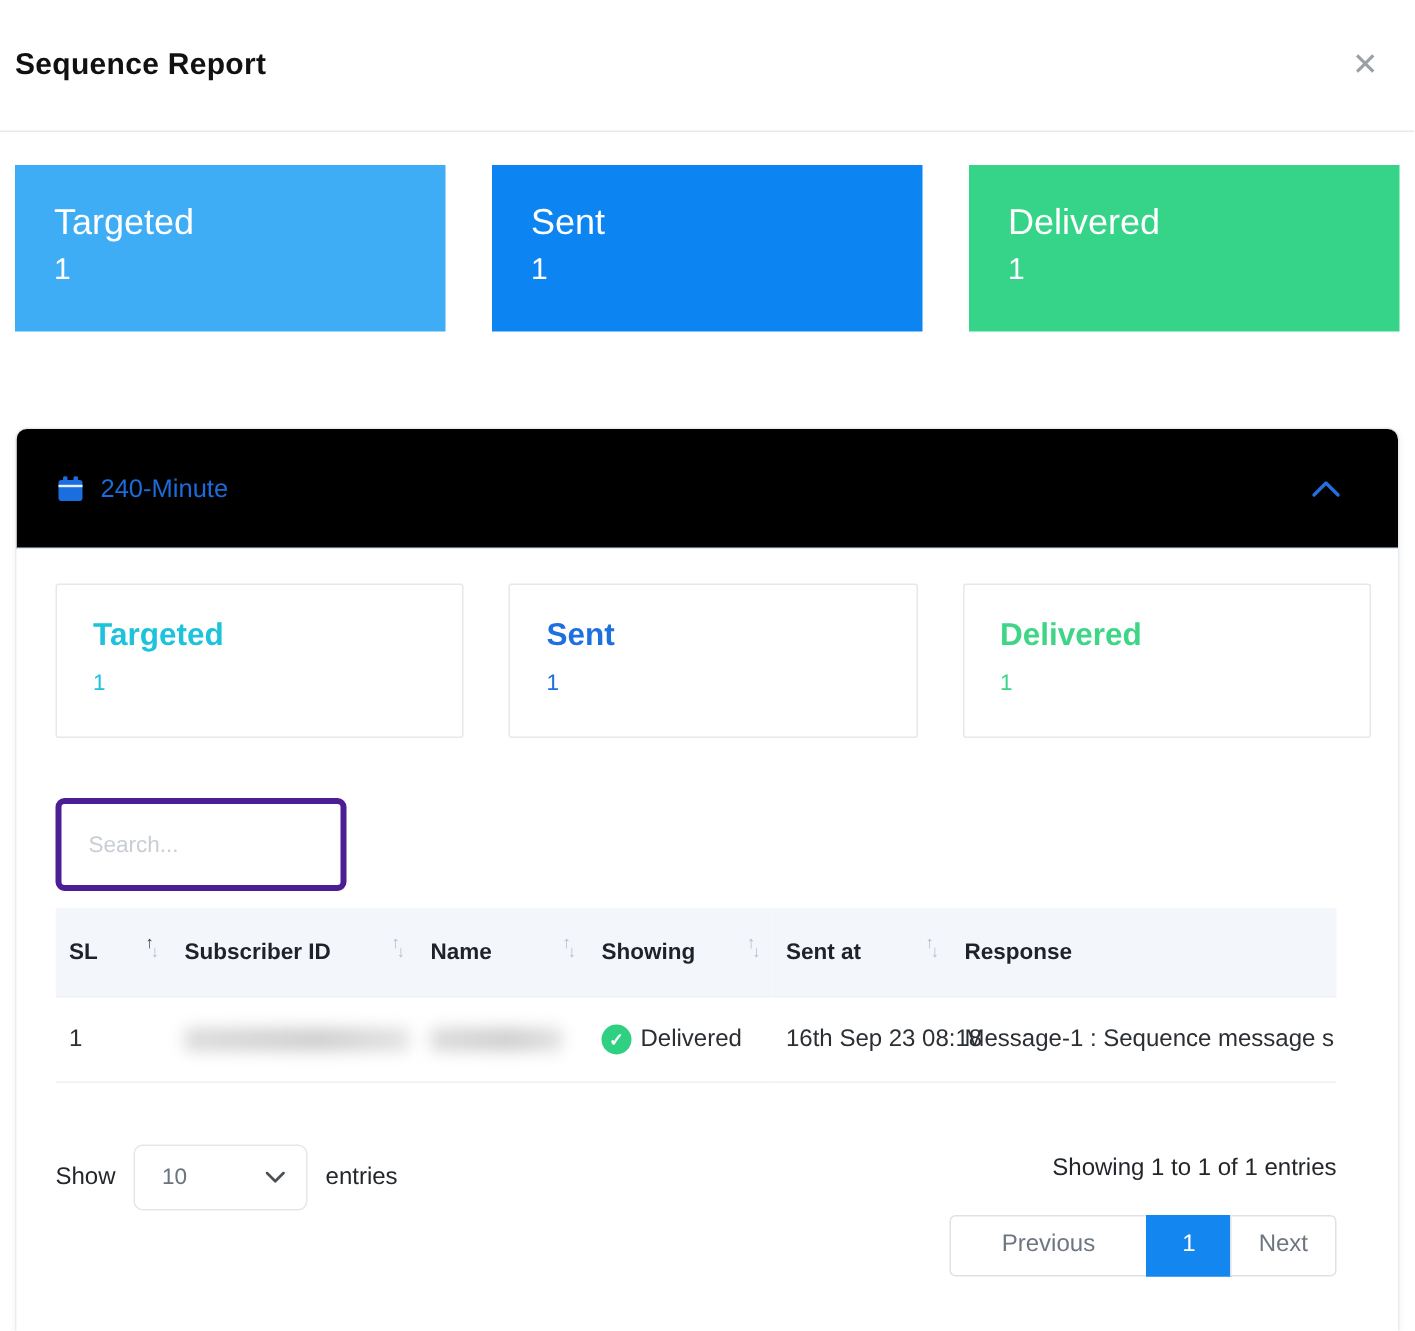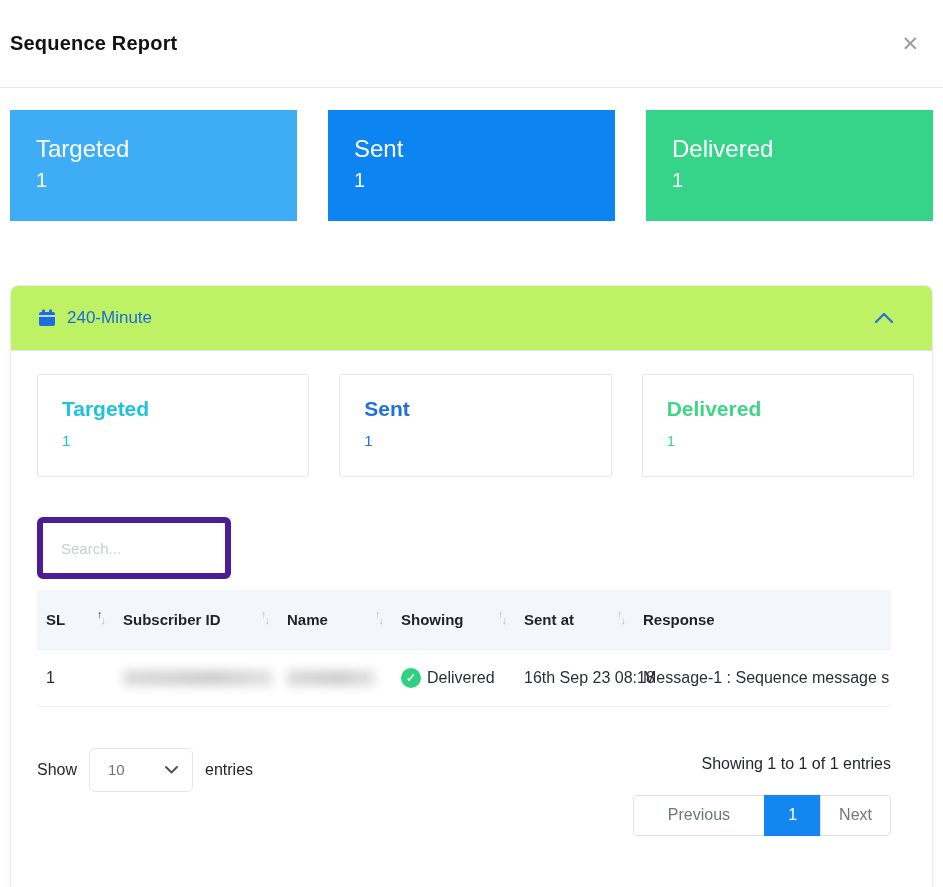--- a/index.html
+++ b/index.html
@@ -17,39 +17,39 @@
   .summary-row { display:flex; gap:31px; margin:22px 10px 0 10px; }
   .summary-card { flex:1; height:111px; padding:24px 0 0 26px; color:#fff; }
   .summary-card .lbl { font-size:24px; font-weight:400; line-height:1.25; }
   .summary-card .val { font-size:20px; font-weight:400; margin-top:5px; }
   .sc-targeted { background:#3fadf6; }
   .sc-sent { background:#0c85f2; }
   .sc-delivered { background:#35d488; }
 
   
   .collapse-card { margin:64px 10px 0 10px; border:1px solid #e8ebef; border-radius:8px; box-shadow:0 2px 5px rgba(60,70,90,.06); overflow:hidden; }
-  .collapse-header { height:65px; background:#bef264; border-bottom:1px solid #d7e6fa; display:flex; align-items:center; padding:0 38px 0 27px; cursor:pointer; }
+  .collapse-header { height:80px; background:#000000; border-bottom:1px solid #d7e6fa; display:flex; align-items:center; padding:0 38px 0 27px; cursor:pointer; }
   .collapse-title { font-size:17px; color:#1b6cdb; margin-left:11px; }
   .collapse-header .spacer { flex:1; }
 
   .collapse-body { background:#fff; padding:23px 18px 69px 26px; }
 
   
   .stat-row { display:flex; gap:30px; }
   .stat-card { flex:1; height:103px; background:#fff; border:1px solid #e7e8ea; border-radius:2px; padding:22px 0 0 24px; }
   .stat-card .lbl { font-size:21px; font-weight:700; }
   .stat-card .val { font-size:15px; margin-top:11px; }
   .st-targeted { color:#1dc3da; }
   .st-sent { color:#1e6fdf; }
   .st-delivered { color:#3ed587; }
 
   .inner-area { width:854px; }
 
   
-  .search-input { margin-top:40px; width:194px; height:62px; border:6px solid #4c1d95; border-radius:6px; padding:0 18px; font-size:15px; font-family:"Liberation Sans",sans-serif; color:#333; outline:none; display:block; }
+  .search-input { margin-top:40px; width:194px; height:62px; border:4px solid #4c1d95; border-radius:6px; padding:0 18px; font-size:15px; font-family:"Liberation Sans",sans-serif; color:#333; outline:none; display:block; }
   .search-input::placeholder { color:#c9ced4; }
 
   
   .table-wrap { margin-top:11px; width:854px; overflow:hidden; }
   table { border-collapse:collapse; table-layout:fixed; width:905px; }
   col.c-sl{width:77px;} col.c-sub{width:164px;} col.c-name{width:114px;} col.c-status{width:123px;} col.c-sent{width:119px;} col.c-resp{width:308px;}
   thead th { background:#f3f6fa; height:59px; text-align:left; font-size:15px; font-weight:700; color:#1f2329; padding:0 6px 0 9px; vertical-align:middle; }
   .th-flex { display:flex; align-items:center; justify-content:space-between; }
   .sort-icons { display:inline-flex; margin-left:4px; margin-right:2px; }
   .sort-icons .up, .sort-icons .down { font-size:11px; color:#b6bdc6; position:relative; line-height:1; }
@@ -60,21 +60,21 @@
   .blur-bar { background:linear-gradient(90deg,#dcdcdc,#cfcfcf 60%,#e4e4e4); filter:blur(5px); border-radius:2px; height:16px; }
   .blur-sub { width:150px; }
   .blur-name { width:88px; }
   .status-cell { display:flex; align-items:center; gap:6px; }
   .check-badge { width:20px; height:20px; border-radius:50%; background:#2fd081; color:#fff; font-size:12px; font-weight:700; display:inline-flex; align-items:center; justify-content:center; flex:0 0 auto; }
 
   
   .table-footer { margin-top:17px; display:flex; justify-content:space-between; align-items:flex-start; }
   .show-group { display:flex; align-items:center; gap:12px; margin-top:24px; }
   .show-label, .entries-label { font-size:16px; color:#23272b; }
-  .page-size-select { width:104px; height:44px; border:1px solid #e3e6ea; border-radius:6px; display:flex; align-items:center; justify-content:space-between; padding:0 14px 0 18px; cursor:pointer; background:#fff; }
+  .page-size-select { width:116px; height:44px; border:1px solid #e3e6ea; border-radius:6px; display:flex; align-items:center; justify-content:space-between; padding:0 14px 0 18px; cursor:pointer; background:#fff; }
   .page-size-select .value { font-size:15px; color:#6b7280; }
 
   .right-group { display:flex; flex-direction:column; align-items:flex-end;margin-top:29px; }
   .showing-text { font-size:16px; color:#23272b; margin-top:2px; }
   .pagination { display:flex; margin-top:22px; }
   .page-btn { height:41px; background:#fff; border:1px solid #dee2e6; color:#6e7781; font-size:16px; display:flex; align-items:center; justify-content:center; cursor:pointer; }
   .pg-prev { padding:0 34px; border-radius:4px 0 0 4px; }
   .pg-current { width:57px; background:#1486f0; border-color:#1486f0; color:#fff; margin-left:-1px; }
   .pg-next { padding:0 18px; border-radius:0 4px 4px 0; margin-left:-1px; }
 

